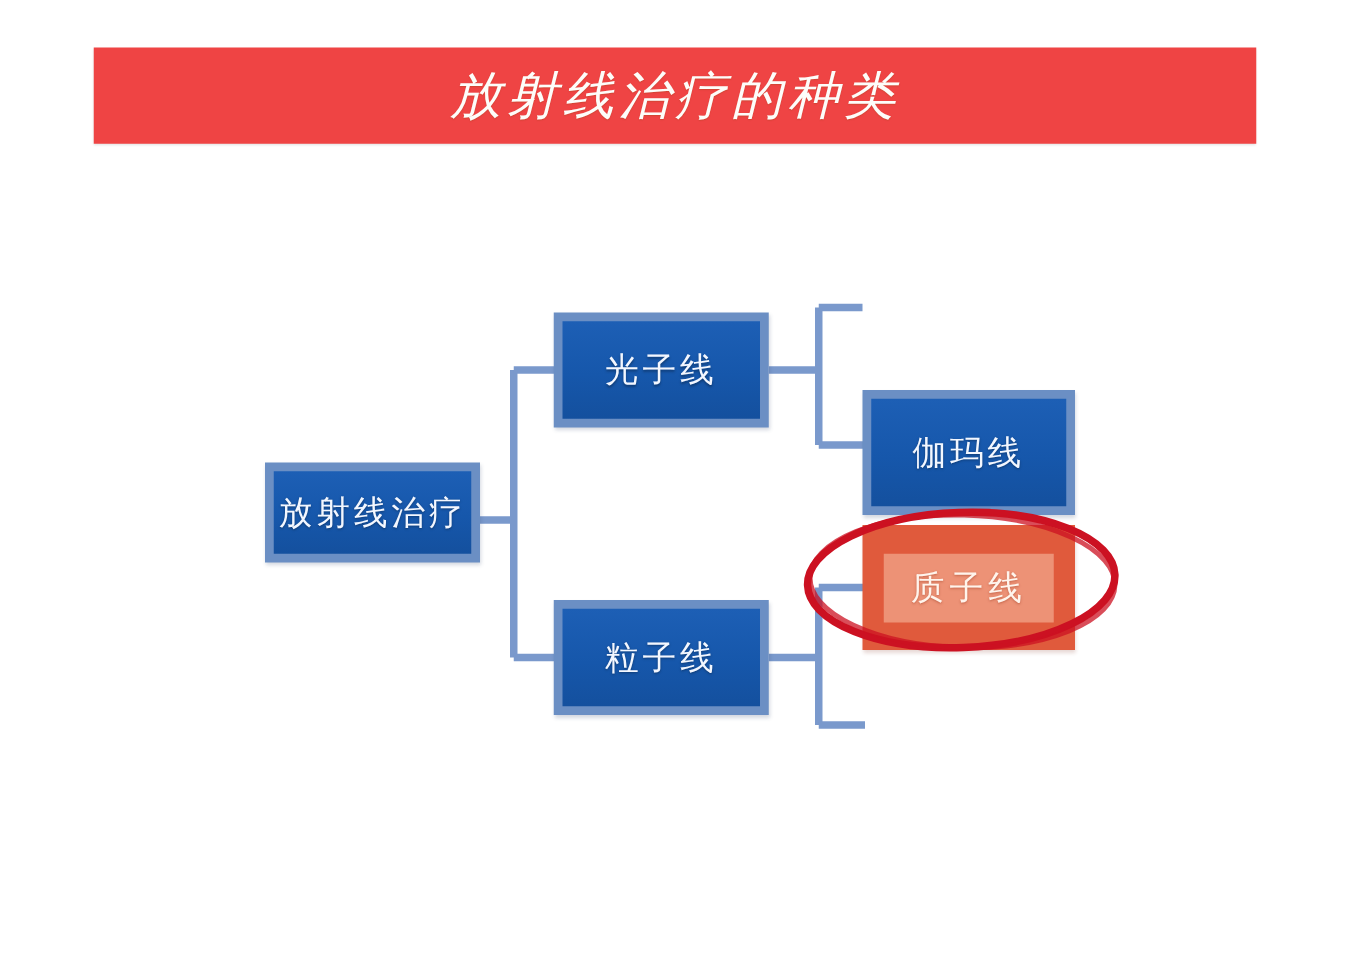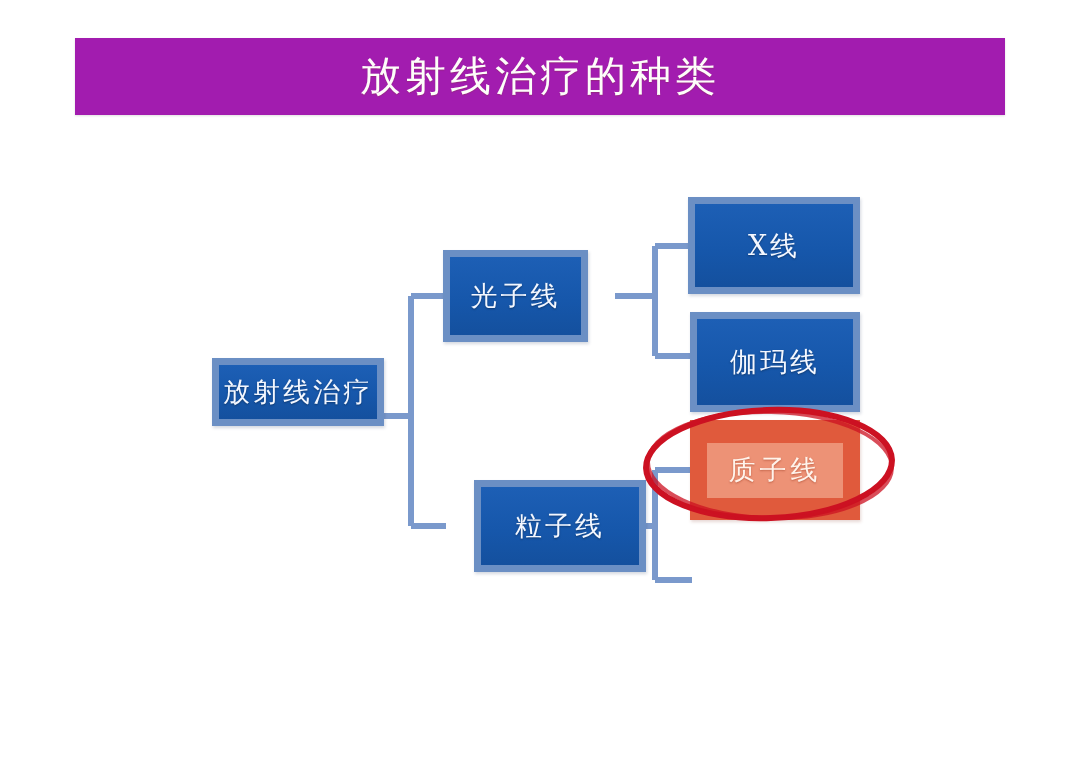--- a/index.html
+++ b/index.html
@@ -23,25 +23,26 @@
     background: #ffffff;
   }
 
   
   #title-banner {
     position: absolute;
     left: 75px;
     top: 38px;
     width: 930px;
     height: 77px;
-    background: #a21caf;
+    background: #ef4444;
     display: flex;
     align-items: center;
     justify-content: center;
     box-shadow: 0 1px 2px rgba(0,0,0,0.12);
+    font-style: italic;
   }
   #title-text {
     color: #fdfdfa;
     font-size: 41px;
     letter-spacing: 4px;
     font-family: "DejaVu Serif", "Liberation Serif", serif;
     text-shadow: 0 1px 1px rgba(120,70,0,0.25);
     white-space: nowrap;
   }
 
@@ -102,23 +103,23 @@
   .node.highlight .node-label {
     color: #fff4ec;
     font-family: "DejaVu Serif", "Liberation Serif", serif;
     font-size: 27px;
     letter-spacing: 4px;
     text-shadow: 0 1px 2px rgba(140,40,15,0.45);
     white-space: nowrap;
   }
 
   
-  #node-root      { left: 212px; top: 358px; width: 172px; height: 68px; }
-  #node-photon    { left: 443px; top: 250px; width: 145px; height: 92px; }
-  #node-particle  { left: 443px; top: 480px; width: 172px; height: 92px; margin-left: 31px; }
+  #node-root      { left: 212px; top: 370px; width: 172px; height: 80px; }
+  #node-photon    { left: 443px; top: 250px; width: 172px; height: 92px; }
+  #node-particle  { left: 443px; top: 480px; width: 172px; height: 92px; }
   #node-xray      { left: 688px; top: 197px; width: 172px; height: 97px; }
   #node-gamma     { left: 690px; top: 312px; width: 170px; height: 100px; }
   #node-proton    { left: 690px; top: 420px; width: 170px; height: 100px; }
   #node-heavyion  { left: 690px; top: 534px; width: 170px; height: 92px; }
 
   
   #connectors {
     position: absolute;
     left: 0; top: 0;
     width: 1080px;
@@ -180,25 +181,20 @@
         <span class="node-label">光子线</span>
       </div>
     </div>
 
     <div class="node blue" id="node-particle">
       <div class="node-inner">
         <span class="node-label">粒子线</span>
       </div>
     </div>
 
-    <div class="node blue" id="node-xray">
-      <div class="node-inner">
-        <span class="node-label">X线</span>
-      </div>
-    </div>
 
     <div class="node blue" id="node-gamma">
       <div class="node-inner">
         <span class="node-label">伽玛线</span>
       </div>
     </div>
 
     <div class="node highlight" id="node-proton">
       <div class="node-inner">
         <span class="node-label">质子线</span>

